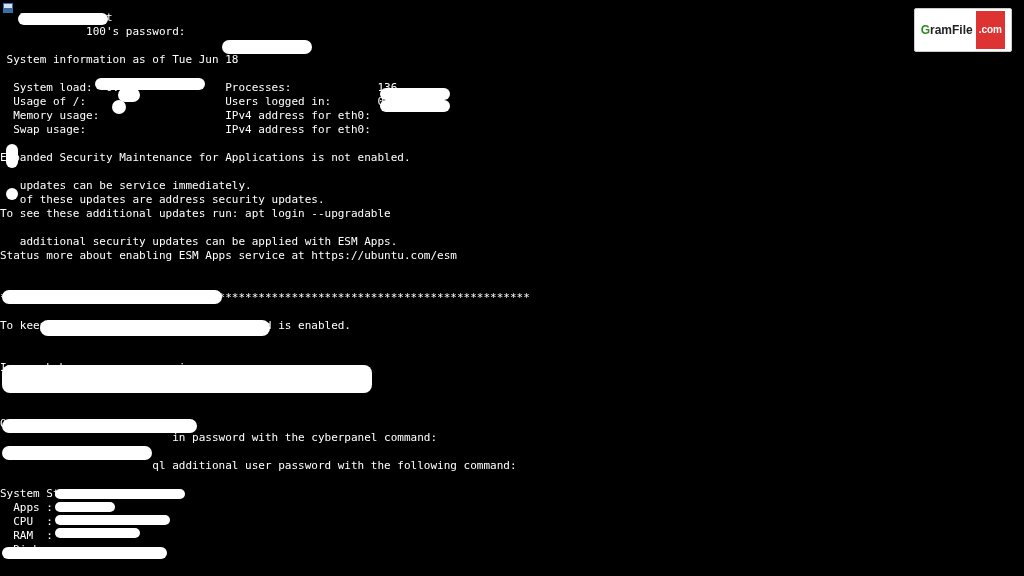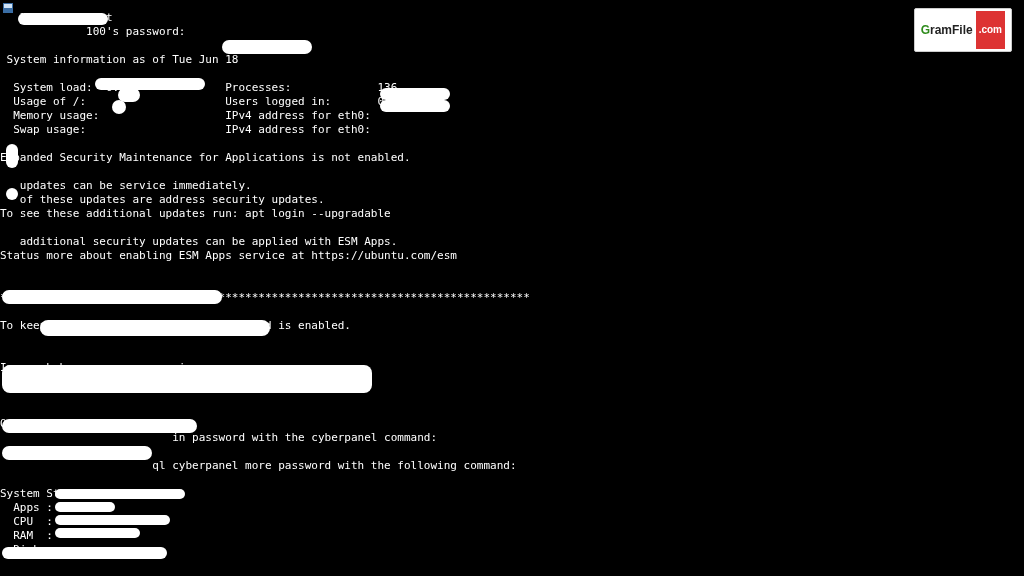--- a/index.html
+++ b/index.html
@@ -101,21 +101,21 @@
 <span>To keep this server secure, the firewalld is enabled.</span>
 <span></span>
 <span></span>
 <span>In a web browser, you can view:</span>
 <span></span>
 <span></span>
 <span></span>
 <span>On the server:</span>
 <span>                          in password with the cyberpanel command:</span>
 <span></span>
-<span>                       ql cyberpanel more password with the following command:</span>
+<span>                       ql additional user password with the following command:</span>
 <span></span>
 <span>System Status:</span>
 <span>  Apps :</span>
 <span>  CPU  :</span>
 <span>  RAM  :</span>
 <span>  Disk :</span>
 <span></span>
 <span></span>
 
 

